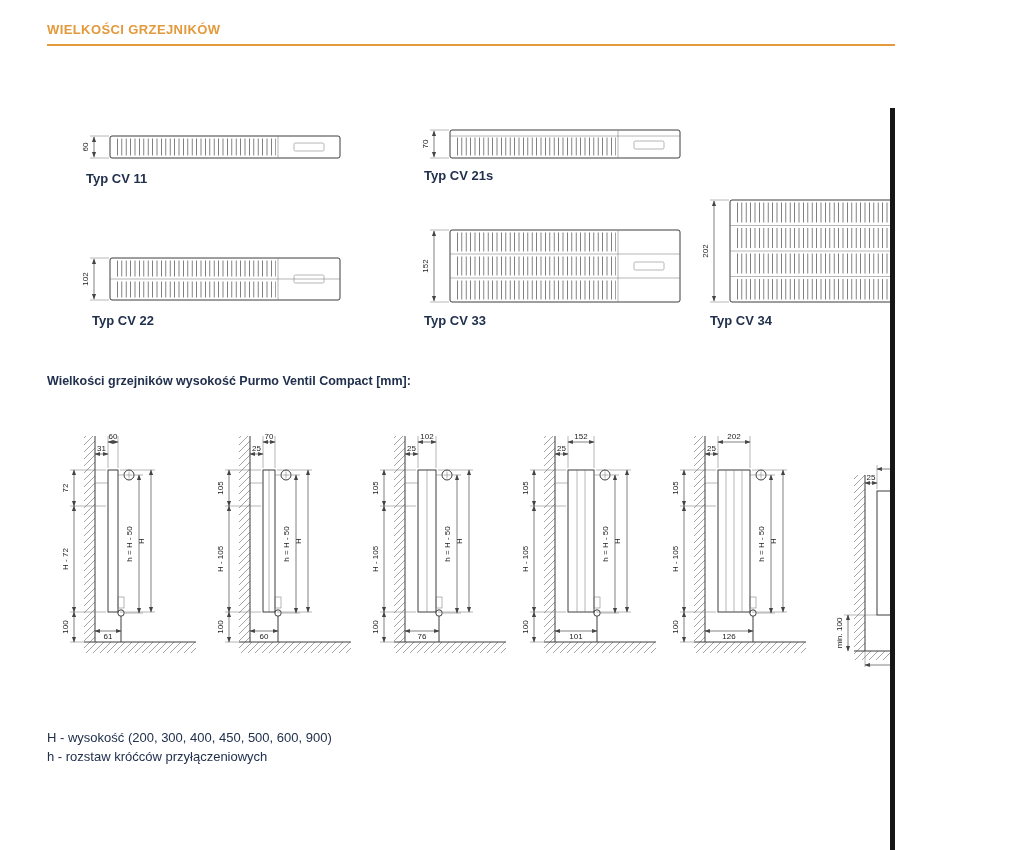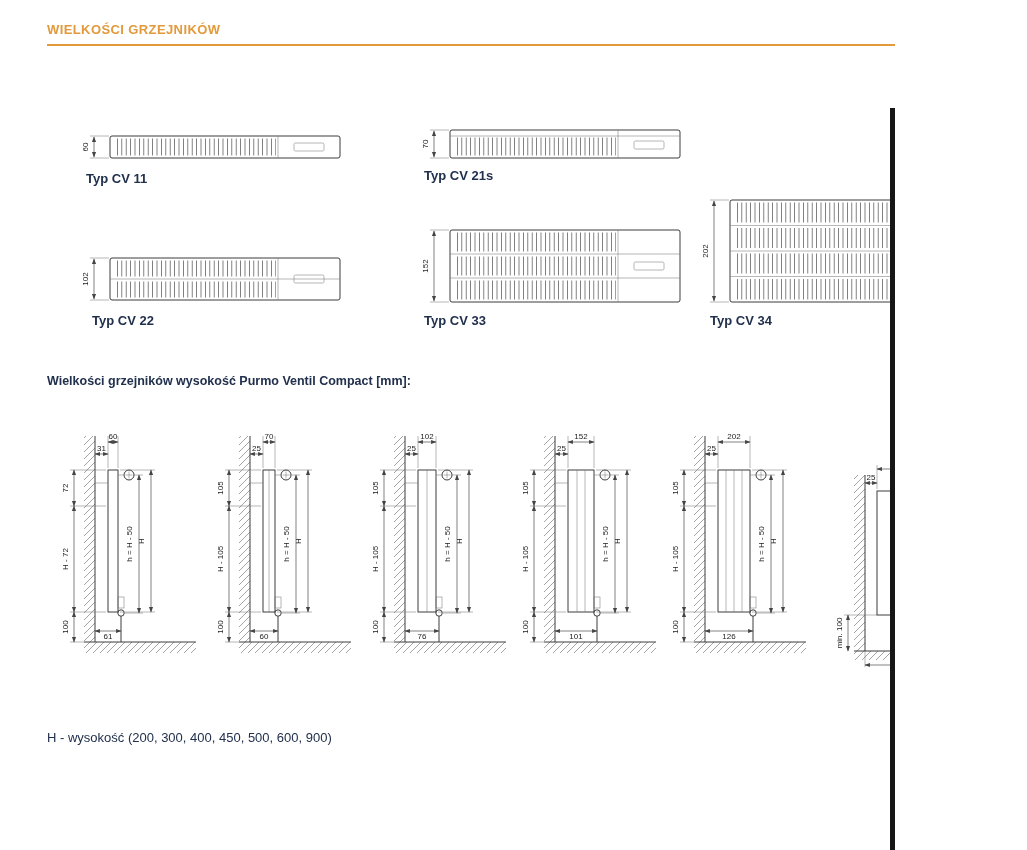--- a/index.html
+++ b/index.html
@@ -415,16 +415,17 @@
       <line class="dm" x1="12" y1="160" x2="12" y2="196" marker-start="url(#ar)" marker-end="url(#ar)"></line>
       <text class="dtx" text-anchor="middle" transform="rotate(-90 5.5 178)" x="5.5" y="178">min. 100</text>
       <line class="tn" x1="29" y1="196" x2="29" y2="212"></line>
       <line class="dm" x1="29" y1="210" x2="95" y2="210" marker-start="url(#ar)" marker-end="url(#ar)"></line>
       <text class="dtx" x="62" y="219" text-anchor="middle">126</text>
     </g>
   </svg>
 
   <div class="abs legend">
     <div>H - wysokość (200, 300, 400, 450, 500, 600, 900)</div>
+    <div>h - rozstaw króćców przyłączeniowych</div>
   </div>
 
   <div class="abs scan-edge"></div>
 </div>
 
 </body></html>

